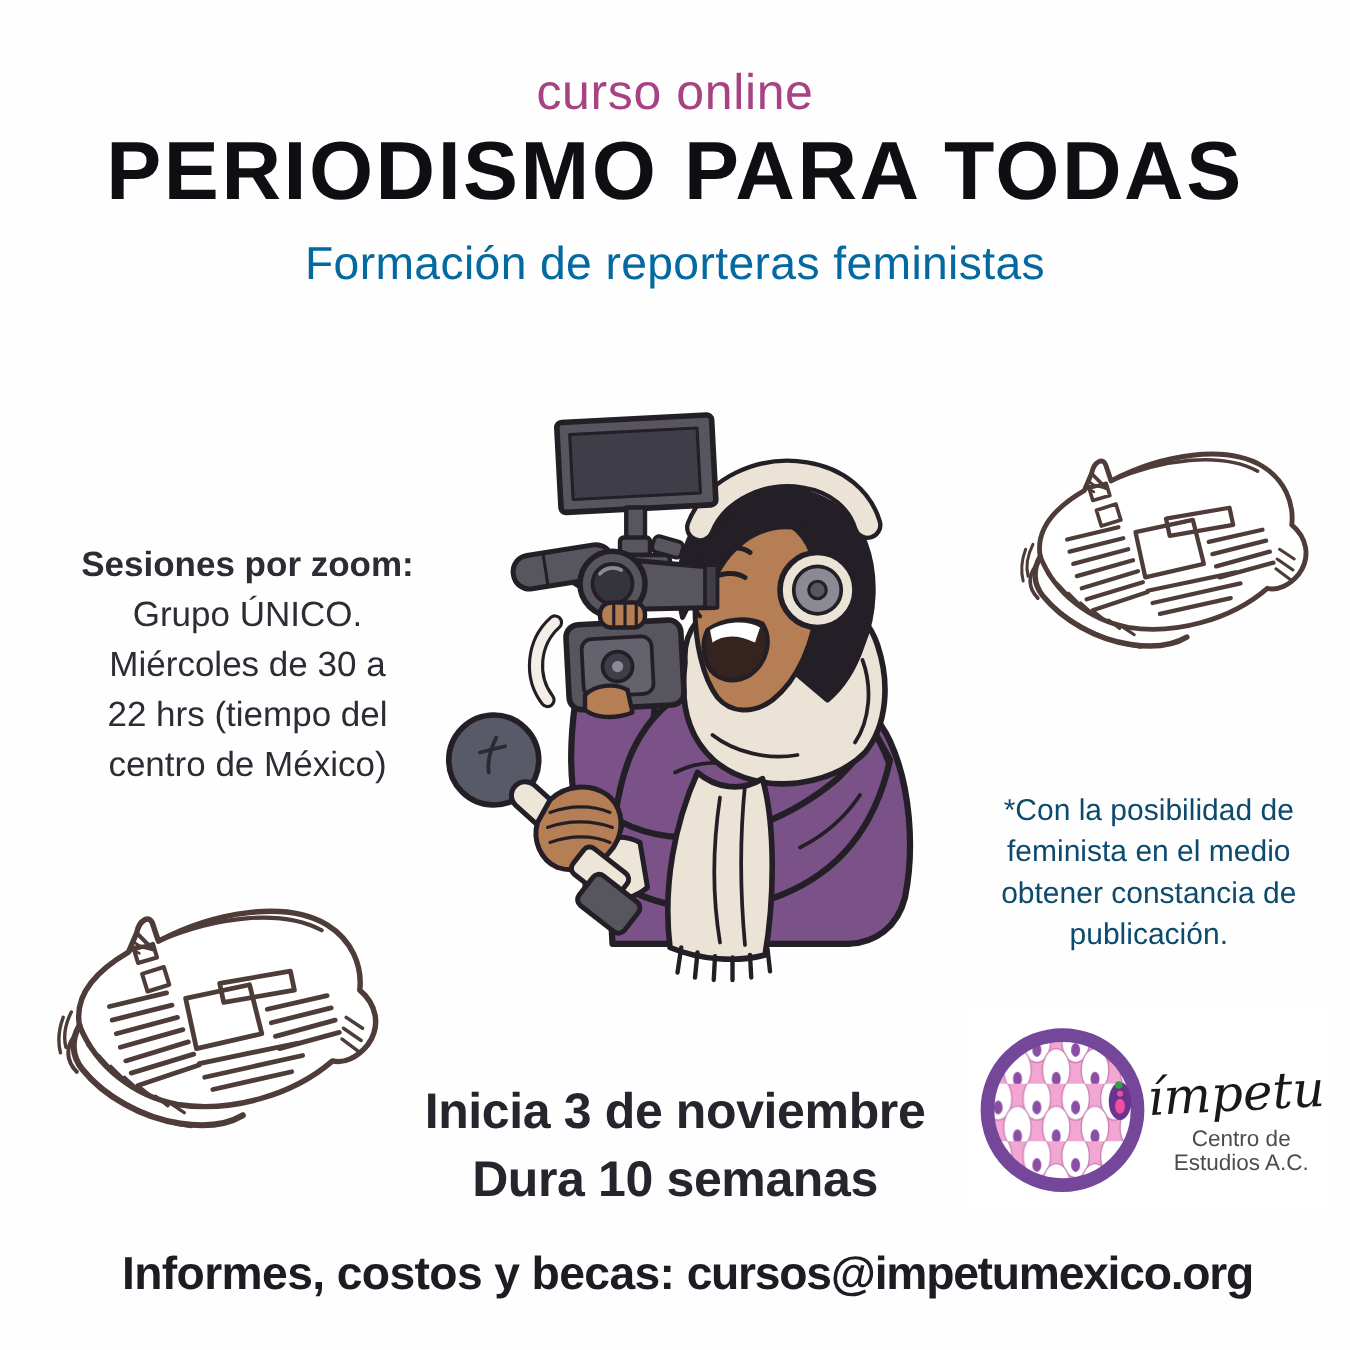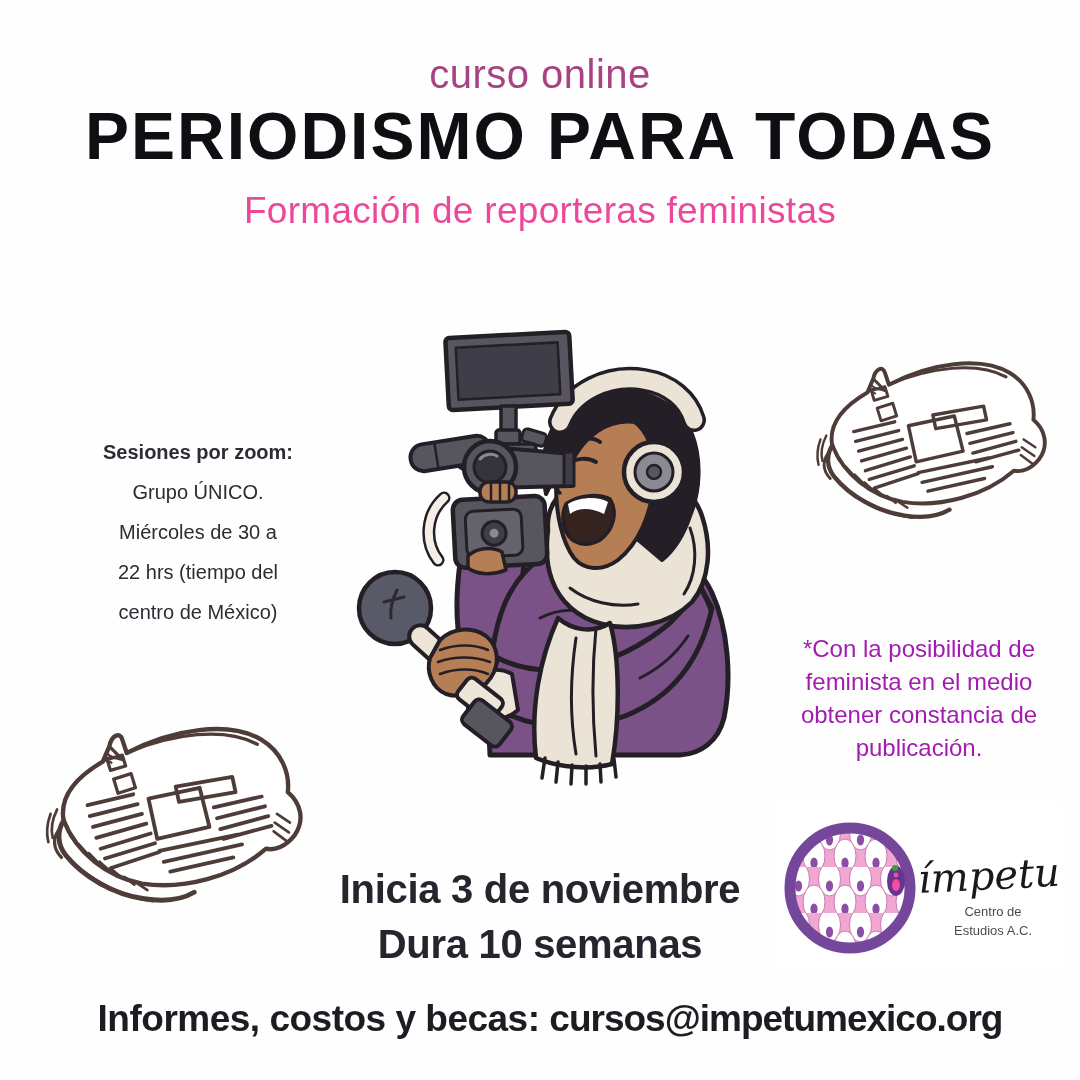--- a/index.html
+++ b/index.html
@@ -9,30 +9,30 @@
     font-family:"Liberation Sans", sans-serif; color:#2d2b33;
   }
   .centered { position:absolute; left:0; right:0; text-align:center; }
   .eyebrow {
     top:40px; font-size:40px; font-weight:500; color:#a84383; letter-spacing:0.5px;margin-top:12px;
   }
   .title {
     top:98px; margin:0; font-size:66px; font-weight:bold; color:#0f0e12; letter-spacing:2px;
   }
   .subtitle {
-    top:190px; font-size:37px; color:#ec4899; letter-spacing:0.3px;
+    top:190px; font-size:37px; color:#0369a1; letter-spacing:0.3px;
   }
   .schedule {
     position:absolute; left:26px; top:432px; width:344px; text-align:center;
-    font-size:20px; line-height:40px; color:#2d2b33;
+    font-size:28px; line-height:40px; color:#2d2b33;
   }
   .sched-heading { font-weight:bold; }
   .note {
     position:absolute; left:786px; top:632px; width:266px; text-align:center;
-    font-size:24px; line-height:33px; color:#a21caf;
+    font-size:24px; line-height:33px; color:#0c4a6e;
   }
   .dates {
     top:862px; font-weight:bold; font-size:40px; line-height:55px; color:#26242c; letter-spacing:-0.3px;
   }
   .contact {
     top:998px; font-weight:bold; font-size:37px; color:#1d1c22; letter-spacing:-0.5px;padding-left:20px;
   }
   .contact .email { letter-spacing:-1px; }
   .illu { position:absolute; }
   .reporter { left:340px; top:318px; width:420px; height:470px; }
@@ -40,21 +40,21 @@
   .np-bl { left:20px;  top:692px; width:294px; height:234px; }
   .logo { position:absolute; left:775px; top:803px; width:288px; height:166px; background:#fff; }
   .logo-circle { position:absolute; left:8px; top:18px; width:136px; height:136px; }
   .logo-name {
     position:absolute; left:143px; top:50px; width:120px;
     font-family:"DejaVu Serif", serif; font-style:italic; font-size:40px; color:#191919;
     transform:rotate(-3deg); white-space:nowrap;
   }
   .logo-sub {
     position:absolute; left:158px; top:99px; width:120px; text-align:center;
-    font-size:13px; line-height:19px; color:#4c4c4c;
+    font-size:18px; line-height:19px; color:#4c4c4c;
   }
 </style>
 </head>
 <body>
 
 <div class="poster">
 
   <div class="centered eyebrow">curso online</div>
   <h1 class="centered title">PERIODISMO PARA TODAS</h1>
   <div class="centered subtitle">Formación de reporteras feministas</div>

